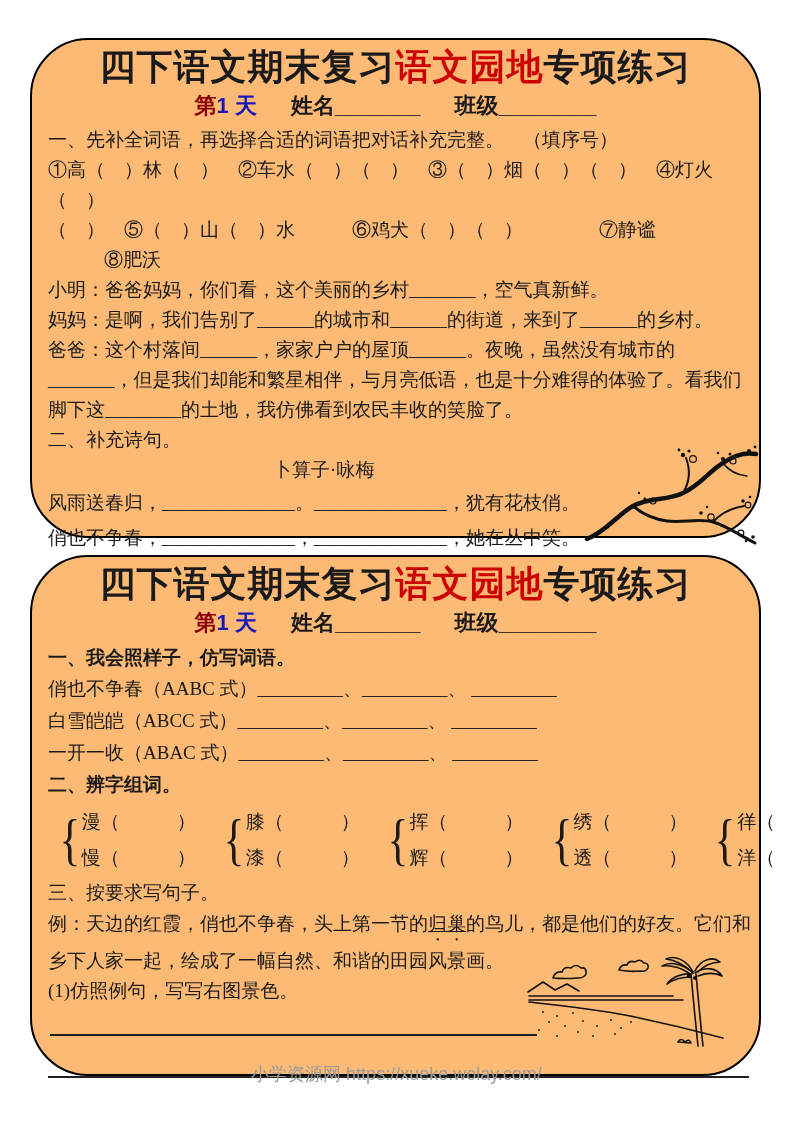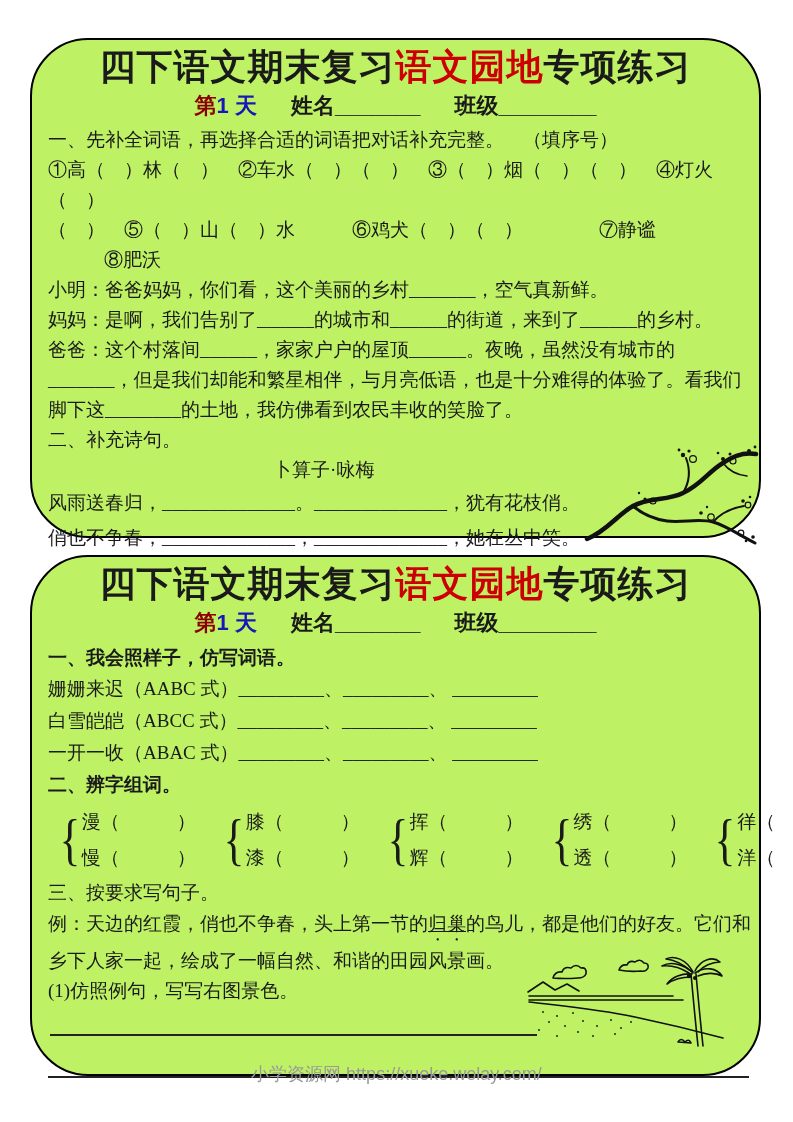--- a/index.html
+++ b/index.html
@@ -10,21 +10,21 @@
     font-family: "Liberation Serif", "DejaVu Serif", serif;
     color: #1a1a1a;
     overflow: hidden;
   }
   .card {
     position: absolute;
     left: 30px;
     width: 731px;
     border: 2px solid #000;
     border-radius: 58px;
-    background: #bef264;
+    background: #fdba74;
     box-sizing: border-box;
   }
   #card-day1 { top: 38px; height: 500px; }
   #card-day2 { top: 555px; height: 521px; }
 
   .card-title {
     text-align: center;
     font-size: 36px;
     font-weight: bold;
     margin-top: 8px;
@@ -198,21 +198,21 @@
   <div class="card-title">
     <span>四下语文期末复习</span><span class="title-red">语文园地</span><span>专项练习</span>
   </div>
 
   <div class="card-header">
     <span class="day-prefix">第</span><span class="day-rest">1 天</span><span class="hdr-gap"></span><span>姓名</span><span>_______</span><span class="hdr-gap"></span><span>班级</span><span>________</span>
   </div>
 
   <div class="content" style="position:relative; height:430px;">
     <div class="heading-hei">一、我会照样子，仿写词语。</div>
-    <div class="imitate-row">姗姗来迟（AABC 式）_________、_________、 _________</div>
+    <div class="imitate-row">俏也不争春（AABC 式）_________、_________、 _________</div>
     <div class="imitate-row">白雪皑皑（ABCC 式）_________、_________、 _________</div>
     <div class="imitate-row">一开一收（ABAC 式）_________、_________、 _________</div>
 
     <div class="heading-hei">二、辨字组词。</div>
     <div class="brace-row">
       <div class="brace-group">
         <span class="brace-char">{</span>
         <span class="brace-cells">
           <span class="brace-cell">漫（　　　）</span>
           <span class="brace-cell">慢（　　　）</span>

